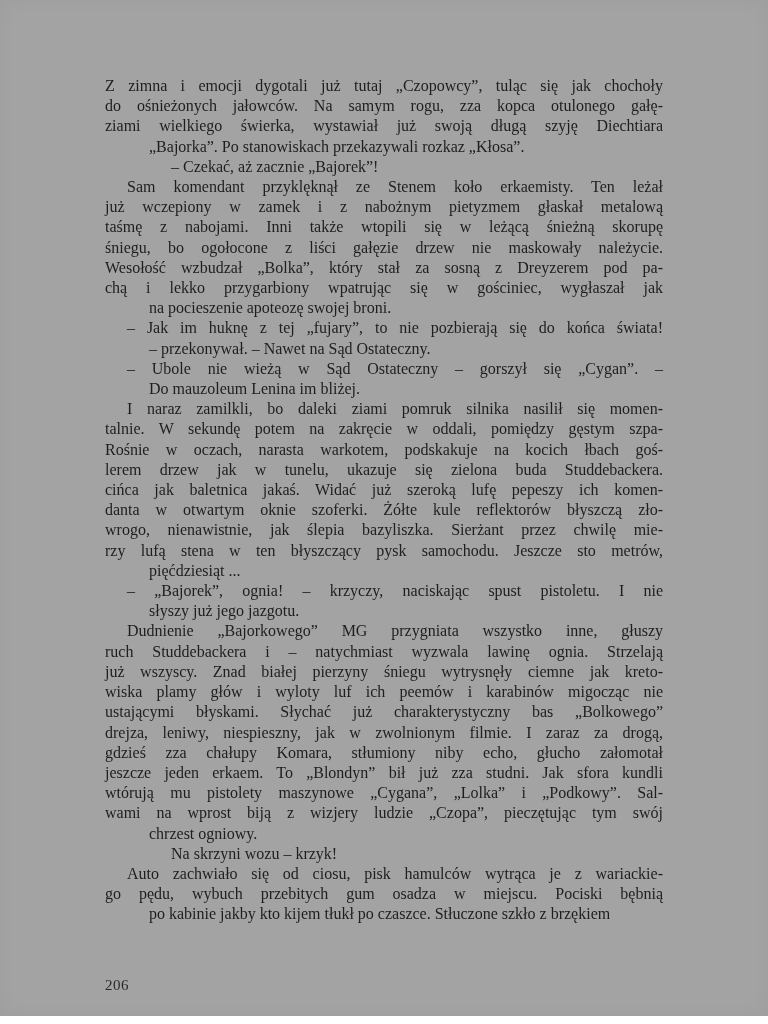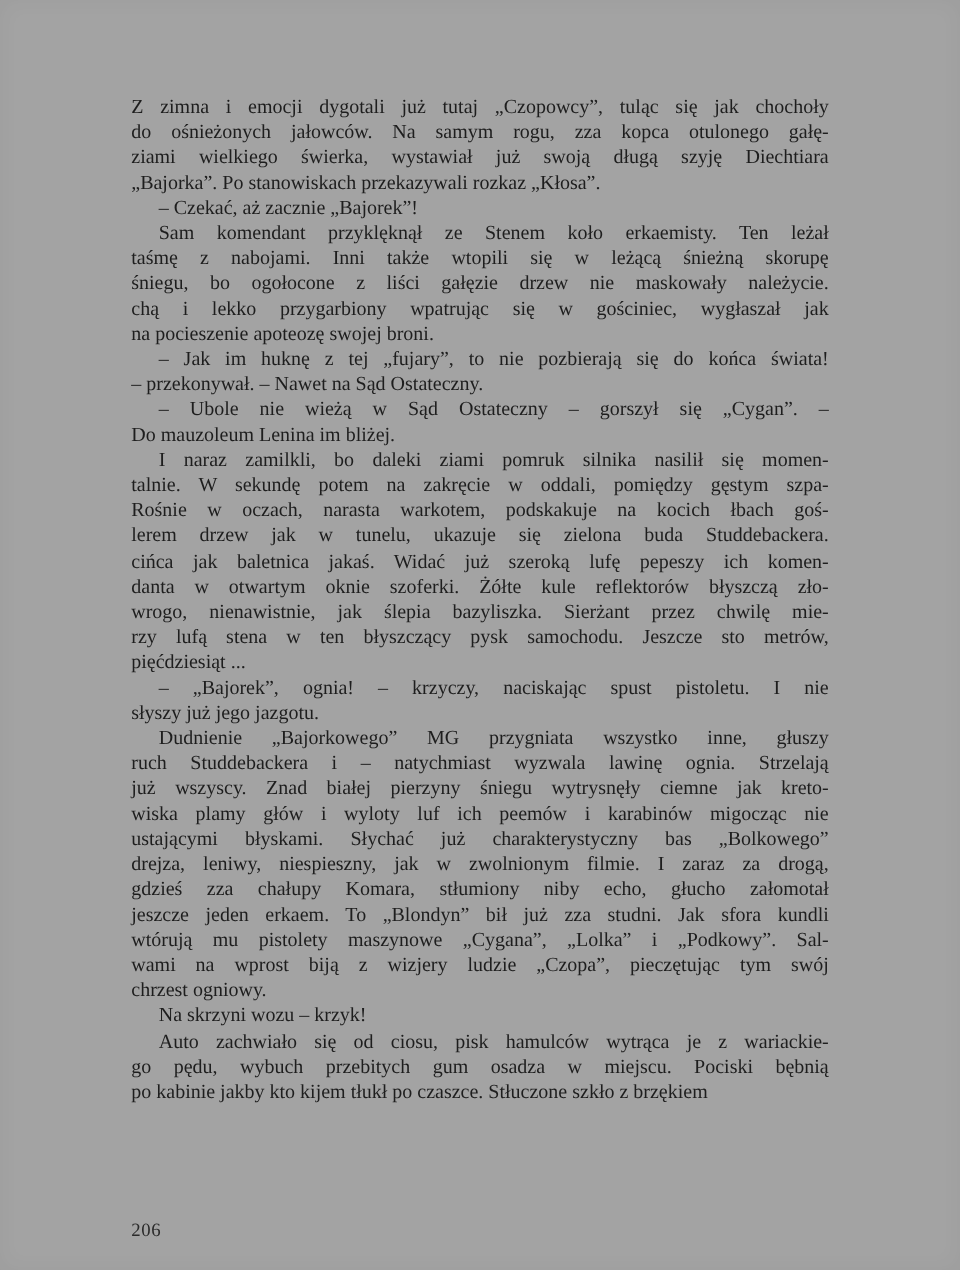--- a/index.html
+++ b/index.html
@@ -27,20 +27,21 @@
     line-height: 20.2px;
     text-align: justify;
   }
   .line {
     text-align: justify;
     text-align-last: justify;
     white-space: nowrap;
   }
   .line.last {
     text-align-last: left;
+    margin-left: 44px;
   }
   .line.indent {
     text-indent: 22px;
   }
   .page-number {
     position: absolute;
     left: 105px;
     top: 977px;
     font-size: 15px;
     letter-spacing: 0.5px;
@@ -51,22 +52,24 @@
 <body>
 
 <div class="page">
   <div class="text-block">
       <div class="line">Z zimna i emocji dygotali już tutaj „Czopowcy”, tuląc się jak chochoły</div>
       <div class="line">do ośnieżonych jałowców. Na samym rogu, zza kopca otulonego gałę-</div>
       <div class="line">ziami wielkiego świerka, wystawiał już swoją długą szyję Diechtiara</div>
       <div class="line last">„Bajorka”. Po stanowiskach przekazywali rozkaz „Kłosa”.</div>
       <div class="line last indent">– Czekać, aż zacznie „Bajorek”!</div>
       <div class="line indent">Sam komendant przyklęknął ze Stenem koło erkaemisty. Ten leżał</div>
+      <div class="line">już wczepiony w zamek i z nabożnym pietyzmem głaskał metalową</div>
       <div class="line">taśmę z nabojami. Inni także wtopili się w leżącą śnieżną skorupę</div>
       <div class="line">śniegu, bo ogołocone z liści gałęzie drzew nie maskowały należycie.</div>
+      <div class="line">Wesołość wzbudzał „Bolka”, który stał za sosną z Dreyzerem pod pa-</div>
       <div class="line">chą i lekko przygarbiony wpatrując się w gościniec, wygłaszał jak</div>
       <div class="line last">na pocieszenie apoteozę swojej broni.</div>
       <div class="line indent">– Jak im huknę z tej „fujary”, to nie pozbierają się do końca świata!</div>
       <div class="line last">– przekonywał. – Nawet na Sąd Ostateczny.</div>
       <div class="line indent">– Ubole nie wieżą w Sąd Ostateczny – gorszył się „Cygan”. –</div>
       <div class="line last">Do mauzoleum Lenina im bliżej.</div>
       <div class="line indent">I naraz zamilkli, bo daleki ziami pomruk silnika nasilił się momen-</div>
       <div class="line">talnie. W sekundę potem na zakręcie w oddali, pomiędzy gęstym szpa-</div>
       <div class="line">Rośnie w oczach, narasta warkotem, podskakuje na kocich łbach goś-</div>
       <div class="line">lerem drzew jak w tunelu, ukazuje się zielona buda Studdebackera.</div>

